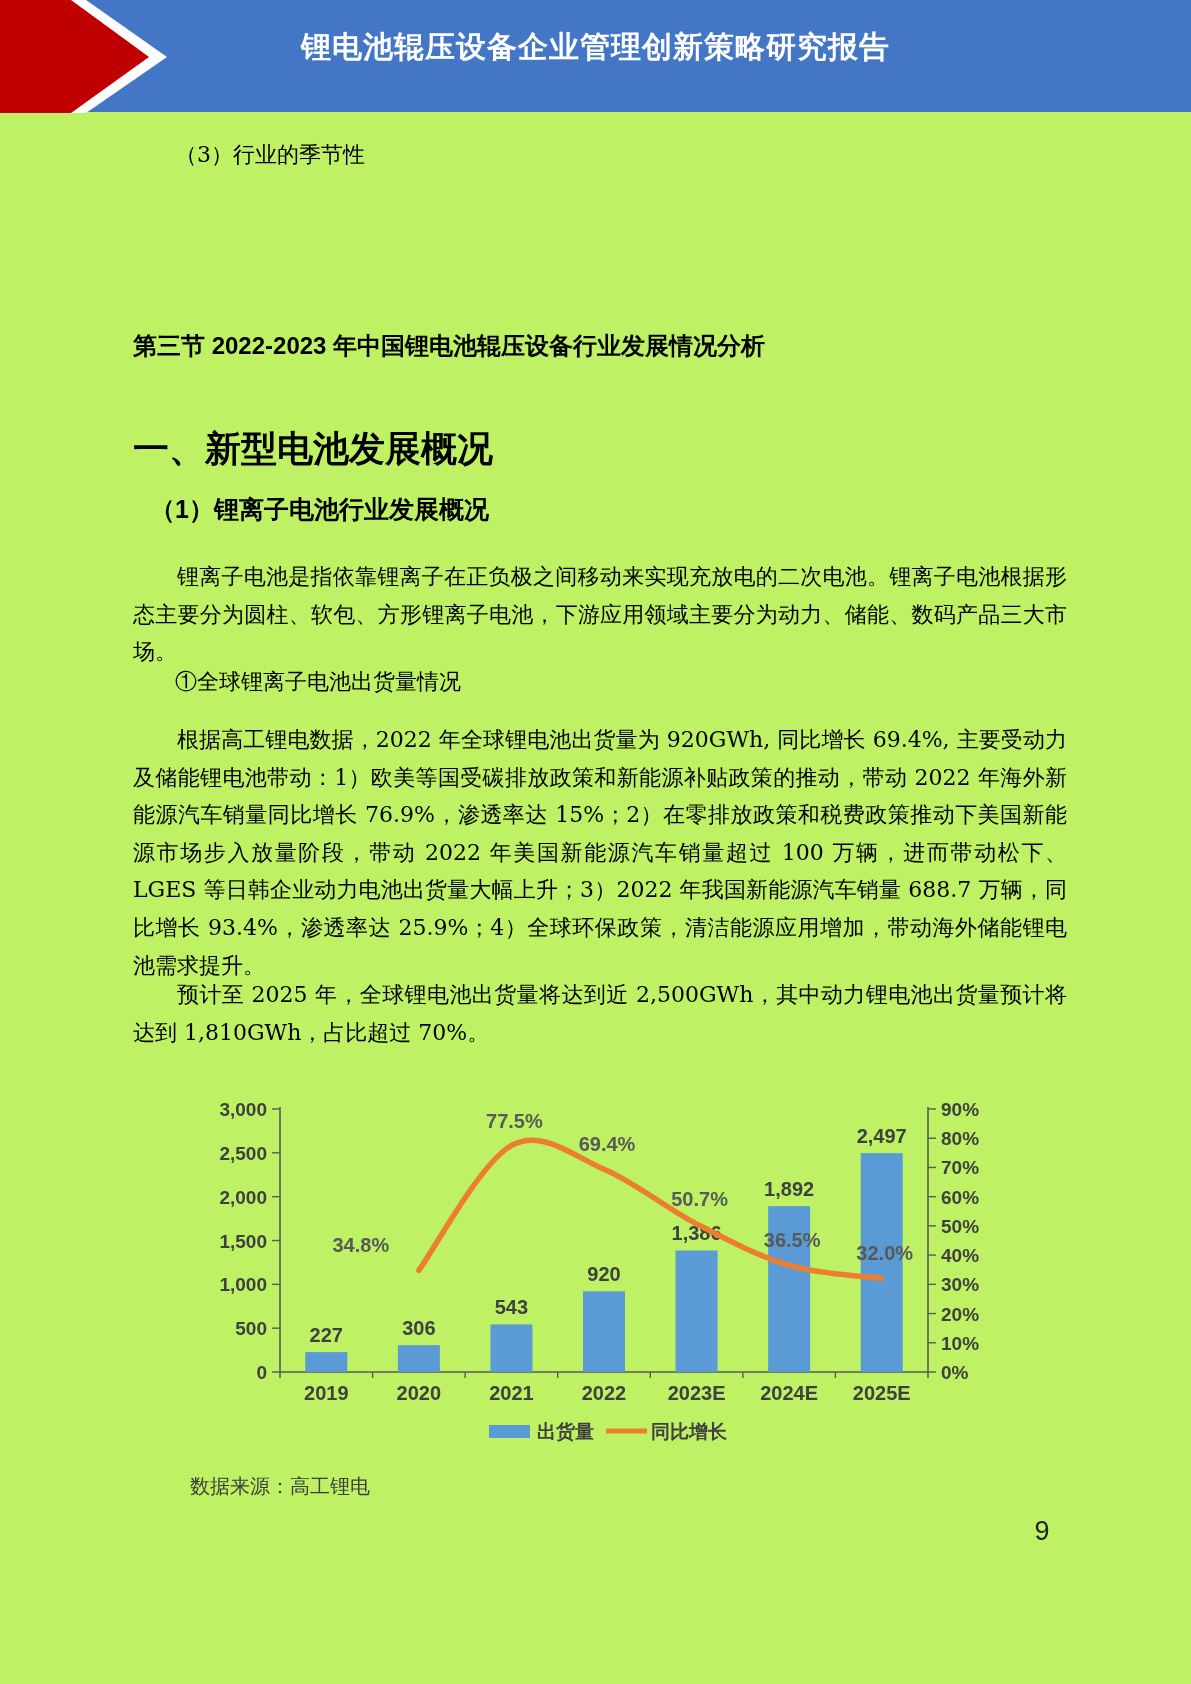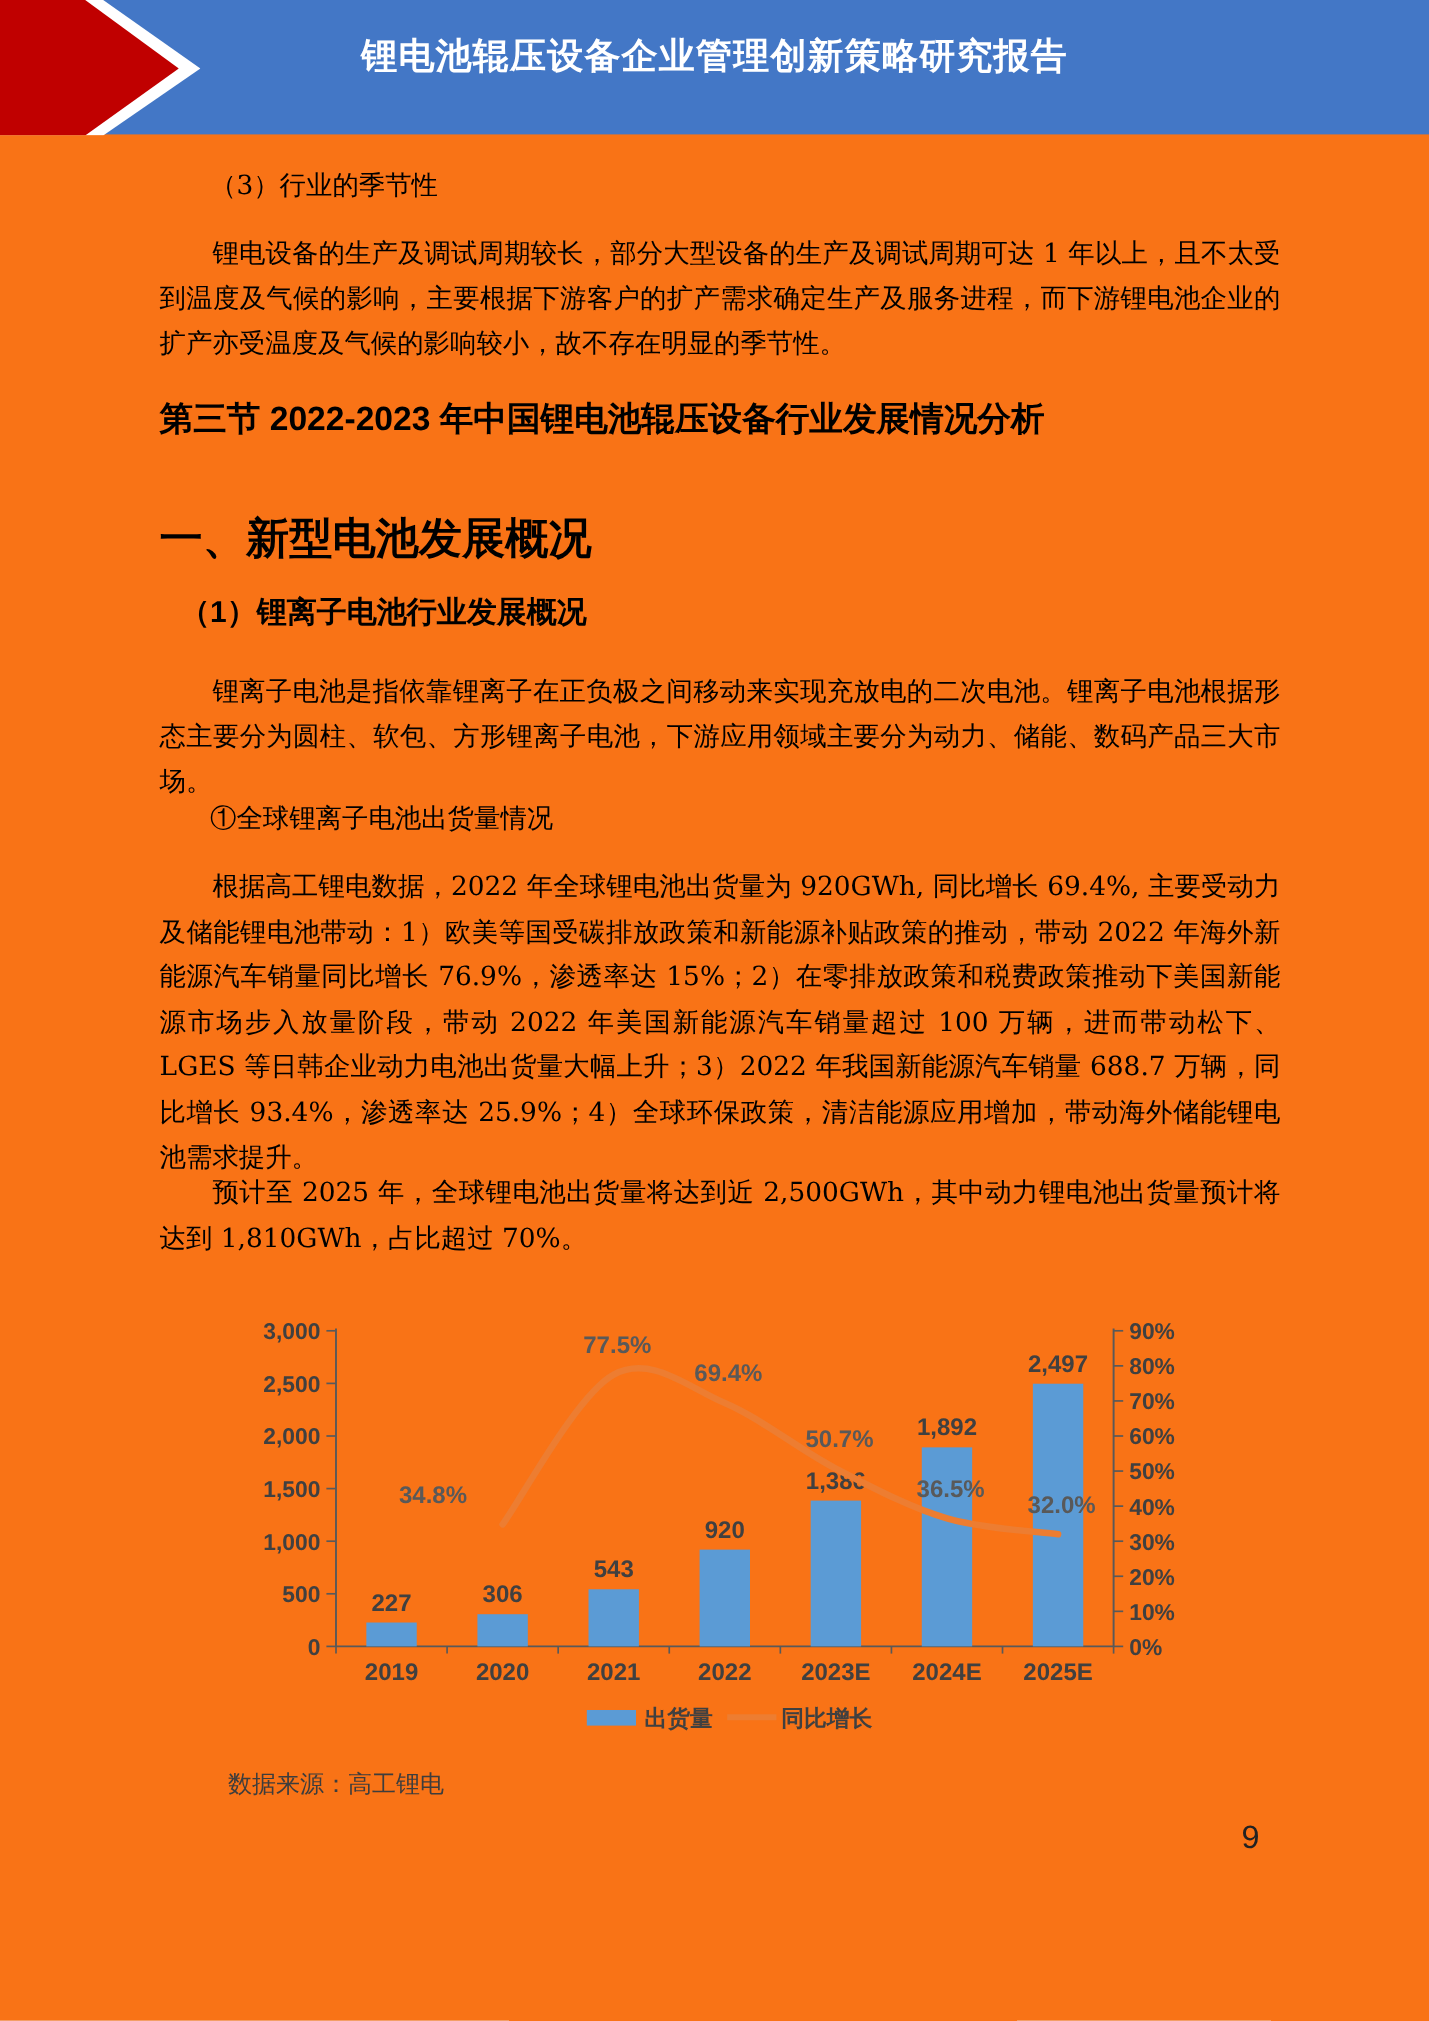--- a/index.html
+++ b/index.html
@@ -1,33 +1,33 @@
 <!DOCTYPE html>
 <html><head>
 <meta charset="utf-8">
 <style>
   html,body{margin:0;padding:0;background:#e9e9e9;}
-  .page{position:relative;width:1191px;height:1684px;background:#f97316;margin:0 auto;overflow:hidden;
+  .page{position:relative;width:1191px;height:1684px;background:#bef264;margin:0 auto;overflow:hidden;
         font-family:"DejaVu Serif",serif;}
   
   .banner{position:absolute;left:0;top:0;width:1191px;height:112px;background:#4377C6;}
   .arrow{position:absolute;left:0;top:0;width:172px;height:113px;}
   .arrow-outline{position:absolute;left:0;top:0;width:172px;height:113px;background:#ffffff;
         clip-path:polygon(0 0,86px 0,167px 57px,86px 113px,0 113px);}
   .arrow-fill{position:absolute;left:0;top:0;width:172px;height:113px;background:#C00000;
         clip-path:polygon(0 0,71px 0,149px 57px,71px 113px,0 113px);}
   .banner-title{position:absolute;left:0;top:27px;width:100%;margin:0;text-align:center;
         font-family:"Liberation Sans",sans-serif;font-weight:700;font-size:30px;color:#ffffff;letter-spacing:1px;}
   
   .t{position:absolute;color:#000;text-align:right;}
   .para{left:133px;width:934px;font-size:22px;line-height:37.6px;text-align:justify;text-indent:2em;}
   .h-sans{font-family:"Liberation Sans",sans-serif;font-weight:700;color:#000;}
   .item3{left:175px;top:140px;font-size:22px;}
   .p-season{top:193px;}
-  .sec-head{left:133px;top:330px;font-size:28px;letter-spacing:0px;}
+  .sec-head{left:133px;top:330px;font-size:24px;letter-spacing:0px;}
   .sub-head{left:133px;top:425px;font-size:36px;}
   .point-head{left:150px;top:493px;font-size:25px;}
   .p-liion{top:558px;}
   .circled{left:175px;top:667px;font-size:22px;}
   .p-ship{top:721px;}
   .p-fore{top:976px;}
   .source{left:190px;top:1473px;font-size:20px;color:#3d3d3d;}
   .pageno{left:1020px;top:1516px;width:44px;text-align:center;font-family:"Liberation Sans",sans-serif;
         font-size:27px;color:#222;}
   
@@ -49,21 +49,20 @@
 
   <div class="banner">
     <div class="arrow">
       <div class="arrow-outline"></div>
       <div class="arrow-fill"></div>
     </div>
     <h1 class="banner-title">锂电池辊压设备企业管理创新策略研究报告</h1>
   </div>
 
   <div class="t item3">（3）行业的季节性</div>
-  <div class="t para p-season">锂电设备的生产及调试周期较长，部分大型设备的生产及调试周期可达 1 年以上，且不太受到温度及气候的影响，主要根据下游客户的扩产需求确定生产及服务进程，而下游锂电池企业的扩产亦受温度及气候的影响较小，故不存在明显的季节性。</div>
 
   <div class="t h-sans sec-head">第三节 2022-2023 年中国锂电池辊压设备行业发展情况分析</div>
   <div class="t h-sans sub-head">一、新型电池发展概况</div>
   <div class="t h-sans point-head">（1）锂离子电池行业发展概况</div>
 
   <div class="t circled">①全球锂离子电池出货量情况</div>
   <div class="t para p-liion">锂离子电池是指依靠锂离子在正负极之间移动来实现充放电的二次电池。锂离子电池根据形态主要分为圆柱、软包、方形锂离子电池，下游应用领域主要分为动力、储能、数码产品三大市场。</div>
   <div class="t para p-ship">根据高工锂电数据，2022 年全球锂电池出货量为 920GWh, 同比增长 69.4%, 主要受动力及储能锂电池带动：1）欧美等国受碳排放政策和新能源补贴政策的推动，带动 2022 年海外新能源汽车销量同比增长 76.9%，渗透率达 15%；2）在零排放政策和税费政策推动下美国新能源市场步入放量阶段，带动 2022 年美国新能源汽车销量超过 100 万辆，进而带动松下、LGES 等日韩企业动力电池出货量大幅上升；3）2022 年我国新能源汽车销量 688.7 万辆，同比增长 93.4%，渗透率达 25.9%；4）全球环保政策，清洁能源应用增加，带动海外储能锂电池需求提升。</div>
   <div class="t para p-fore">预计至 2025 年，全球锂电池出货量将达到近 2,500GWh，其中动力锂电池出货量预计将达到 1,810GWh，占比超过 70%。</div>
 

